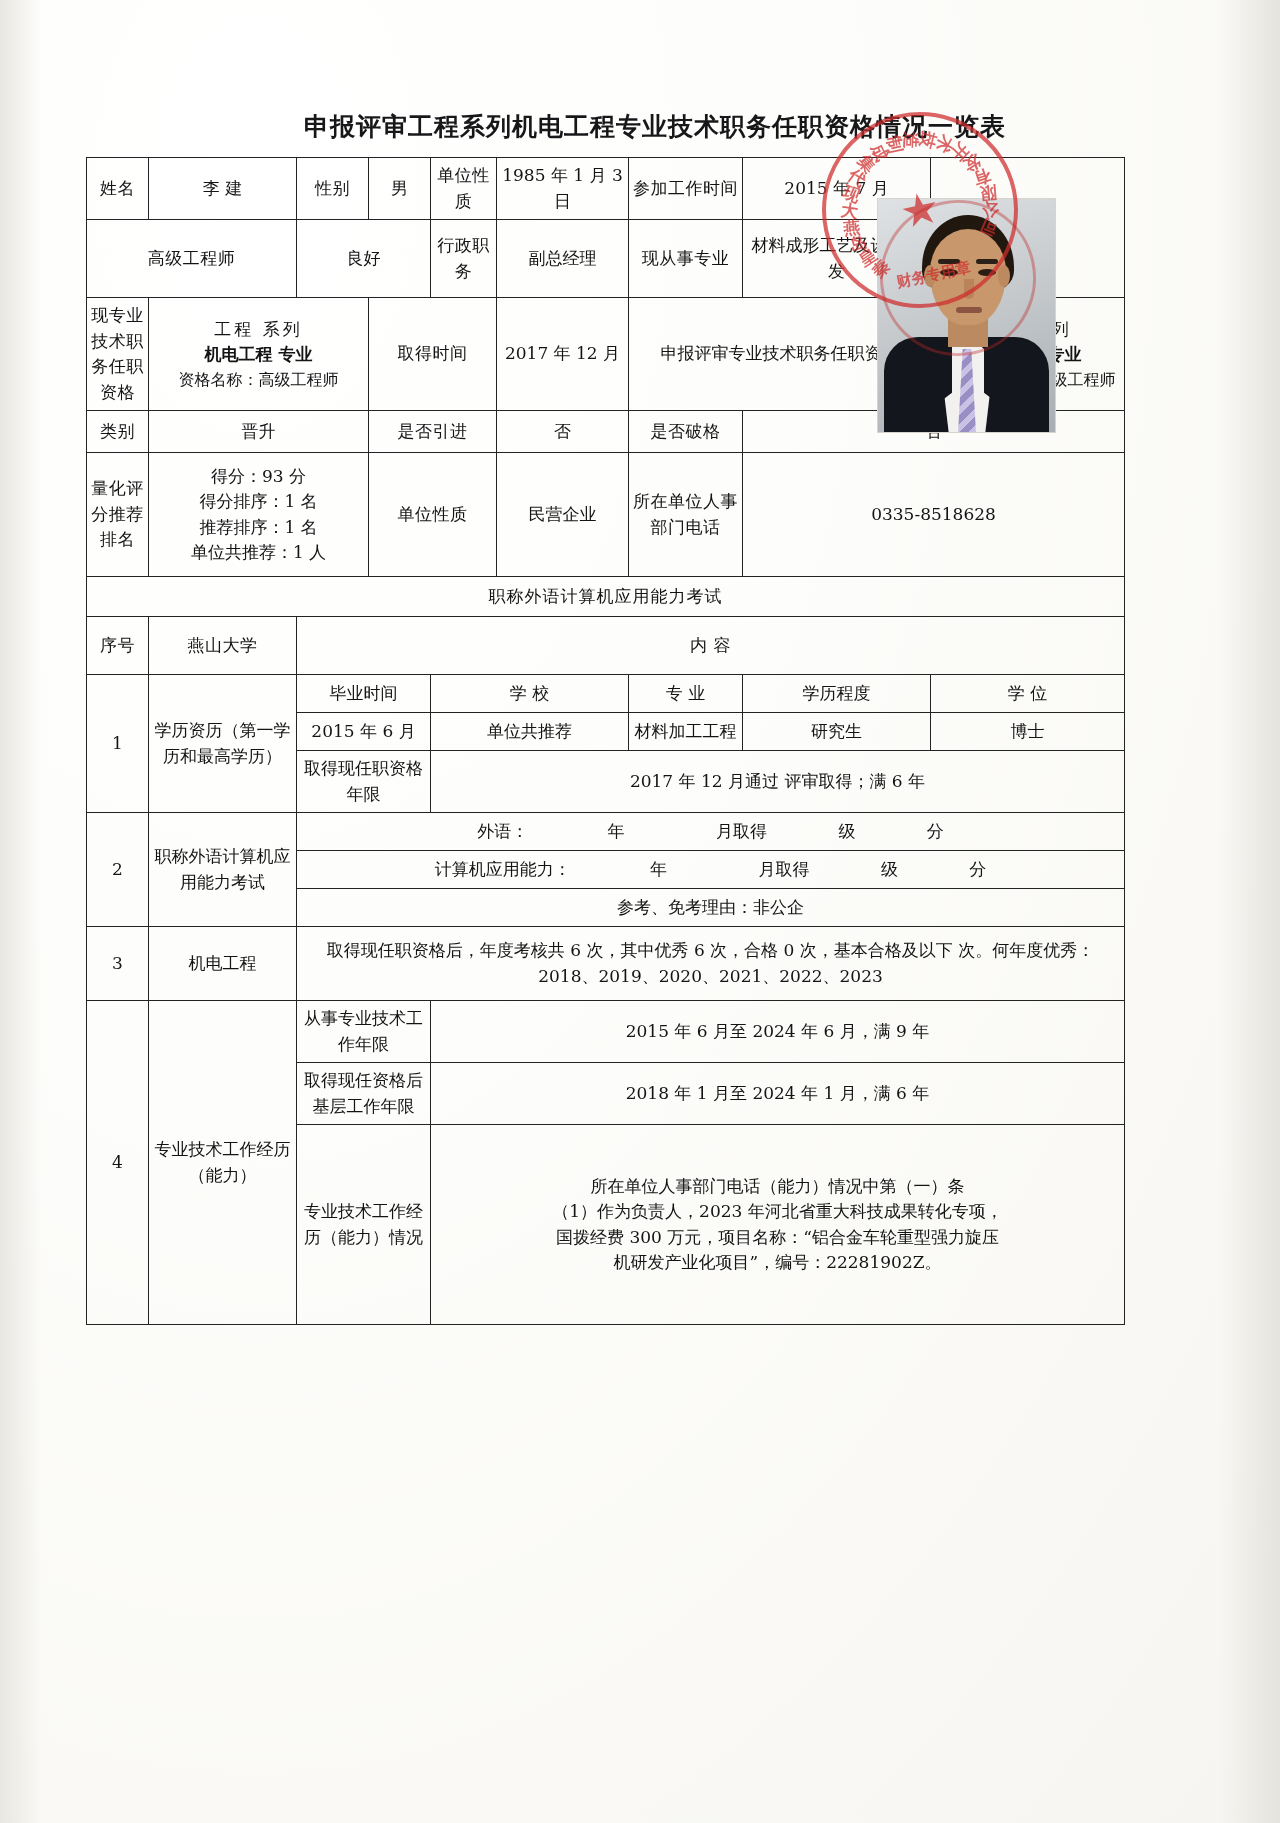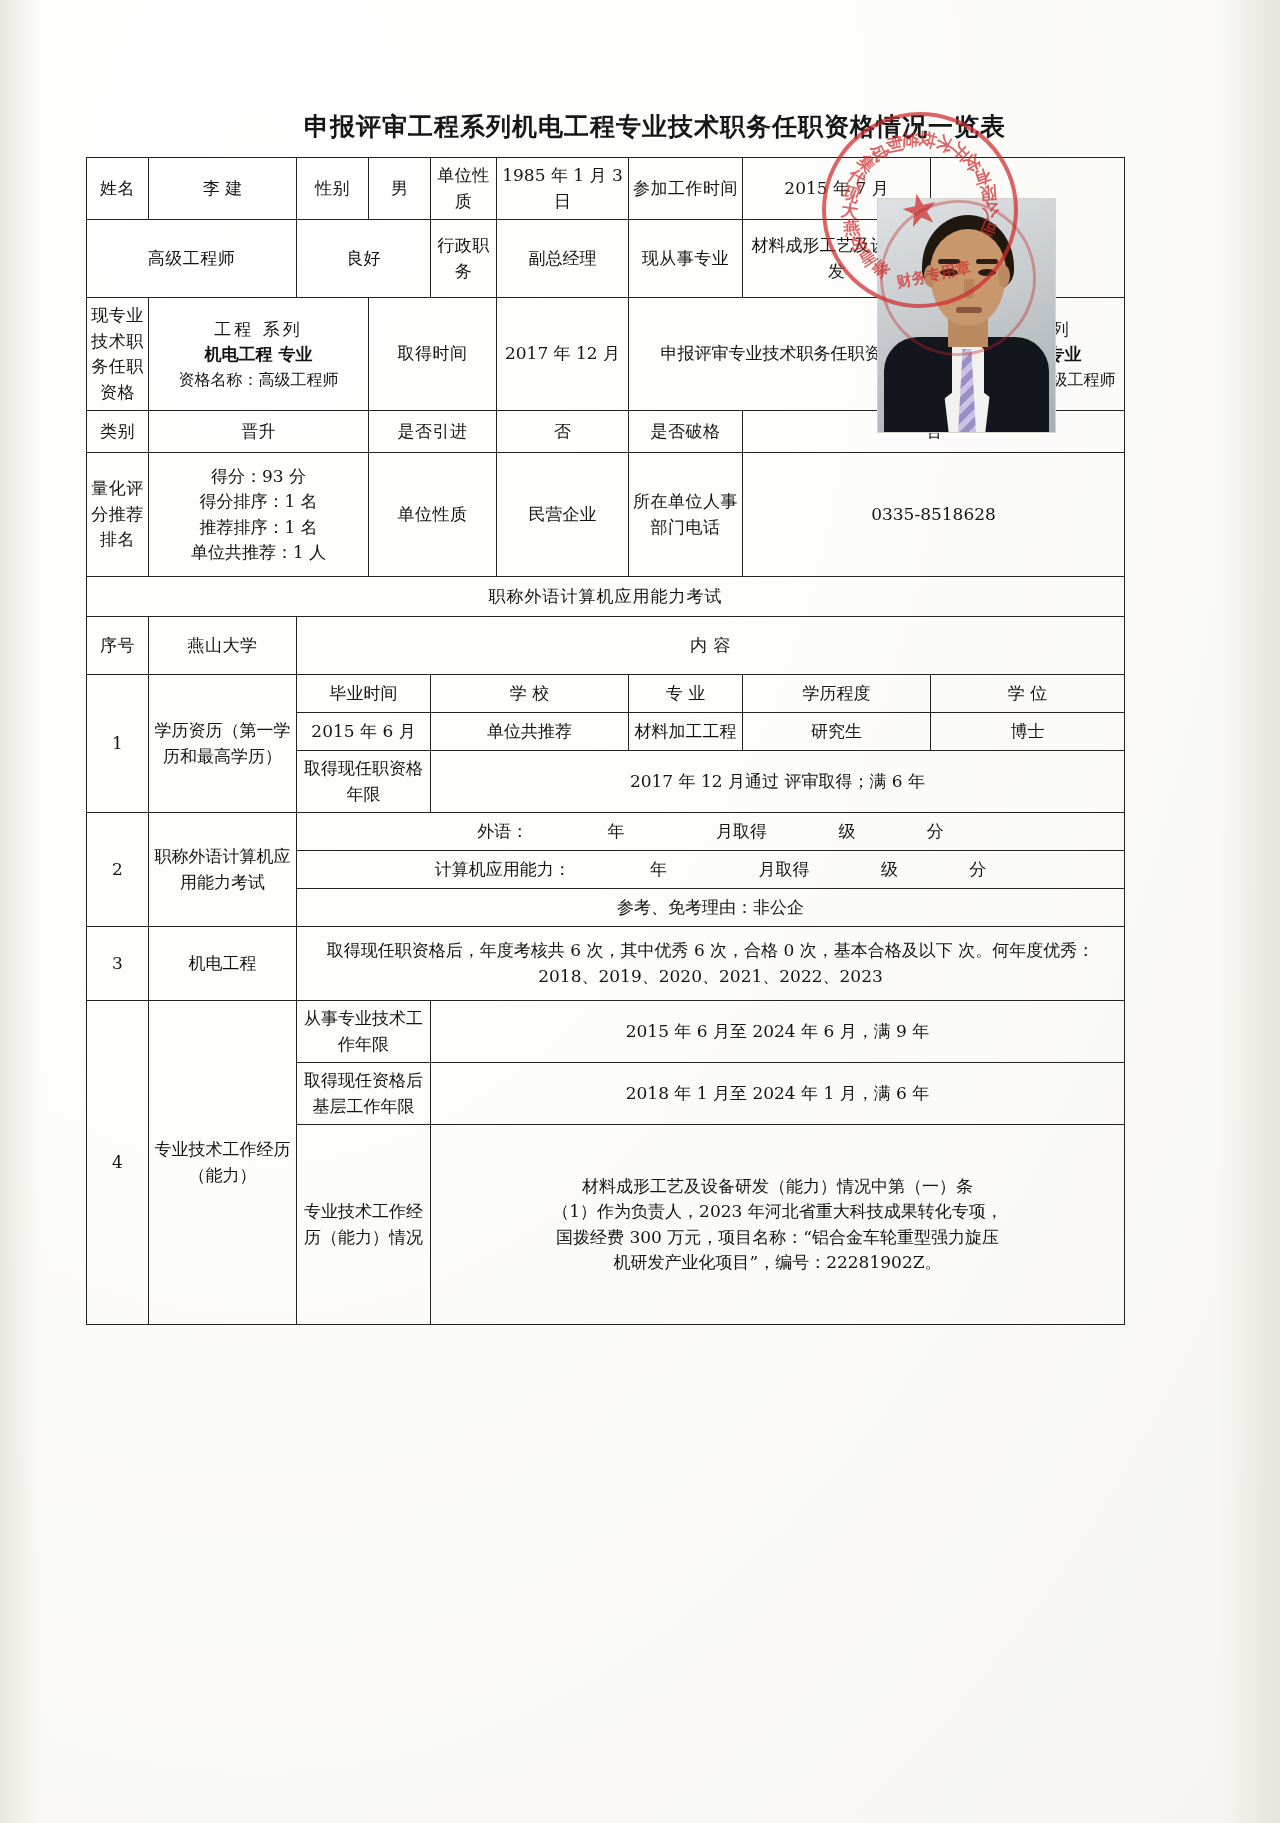--- a/index.html
+++ b/index.html
@@ -430,21 +430,21 @@
         <td colspan="2" class="small left tight">从事专业技术工作年限</td>
         <td colspan="5">2015 年 6 月至 2024 年 6 月，满 9 年</td>
       </tr>
       <tr style="height:56px">
         <td colspan="2" class="small left tight">取得现任资格后基层工作年限</td>
         <td colspan="5">2018 年 1 月至 2024 年 1 月，满 6 年</td>
       </tr>
       <tr style="height:200px">
         <td colspan="2" class="tight">专业技术工作经历（能力）情况</td>
         <td colspan="5" class="content-txt">
-          <span class="blk">材料成形工艺及设备研发（能力）情况中第（一）条</span>
+          <span class="blk">所在单位人事部门电话（能力）情况中第（一）条</span>
           <span class="blk">（1）作为负责人，2023 年河北省重大科技成果转化专项，</span>
           <span class="blk">国拨经费 300 万元，项目名称：“铝合金车轮重型强力旋压</span>
           <span class="blk">机研发产业化项目”，编号：22281902Z。</span>
         </td>
       </tr>
 
     </tbody>
       </table>
   </div>
 

